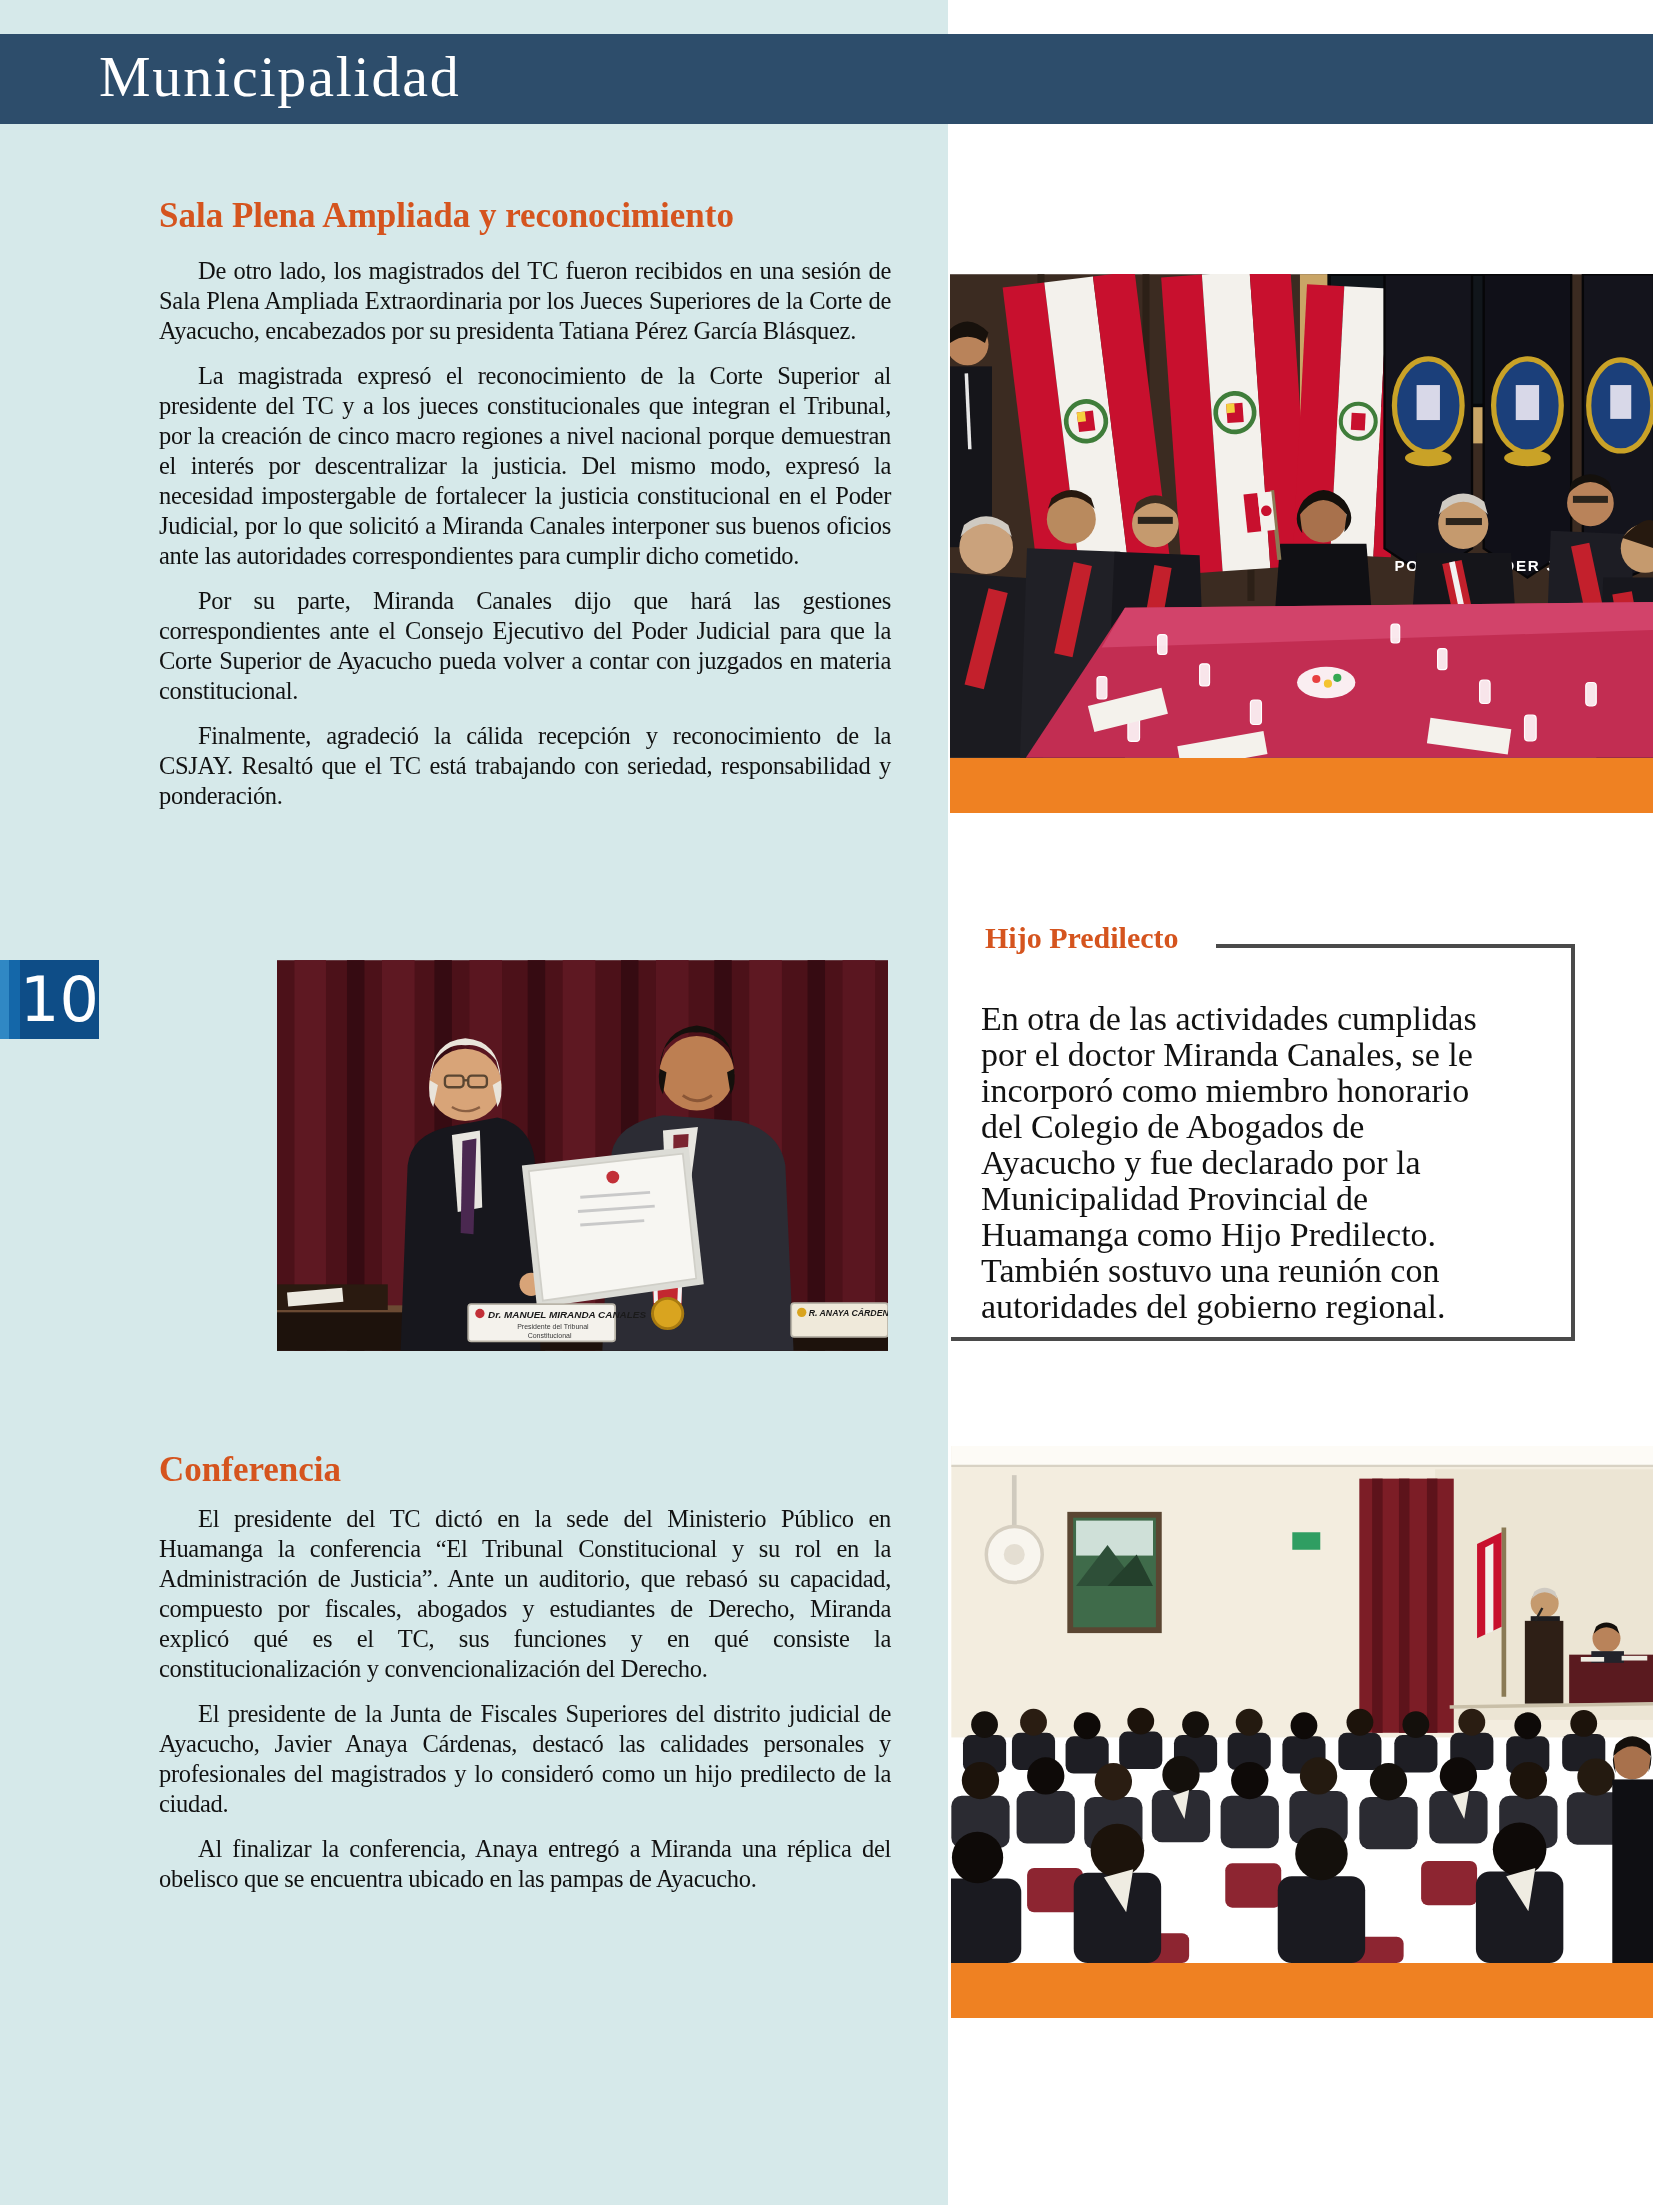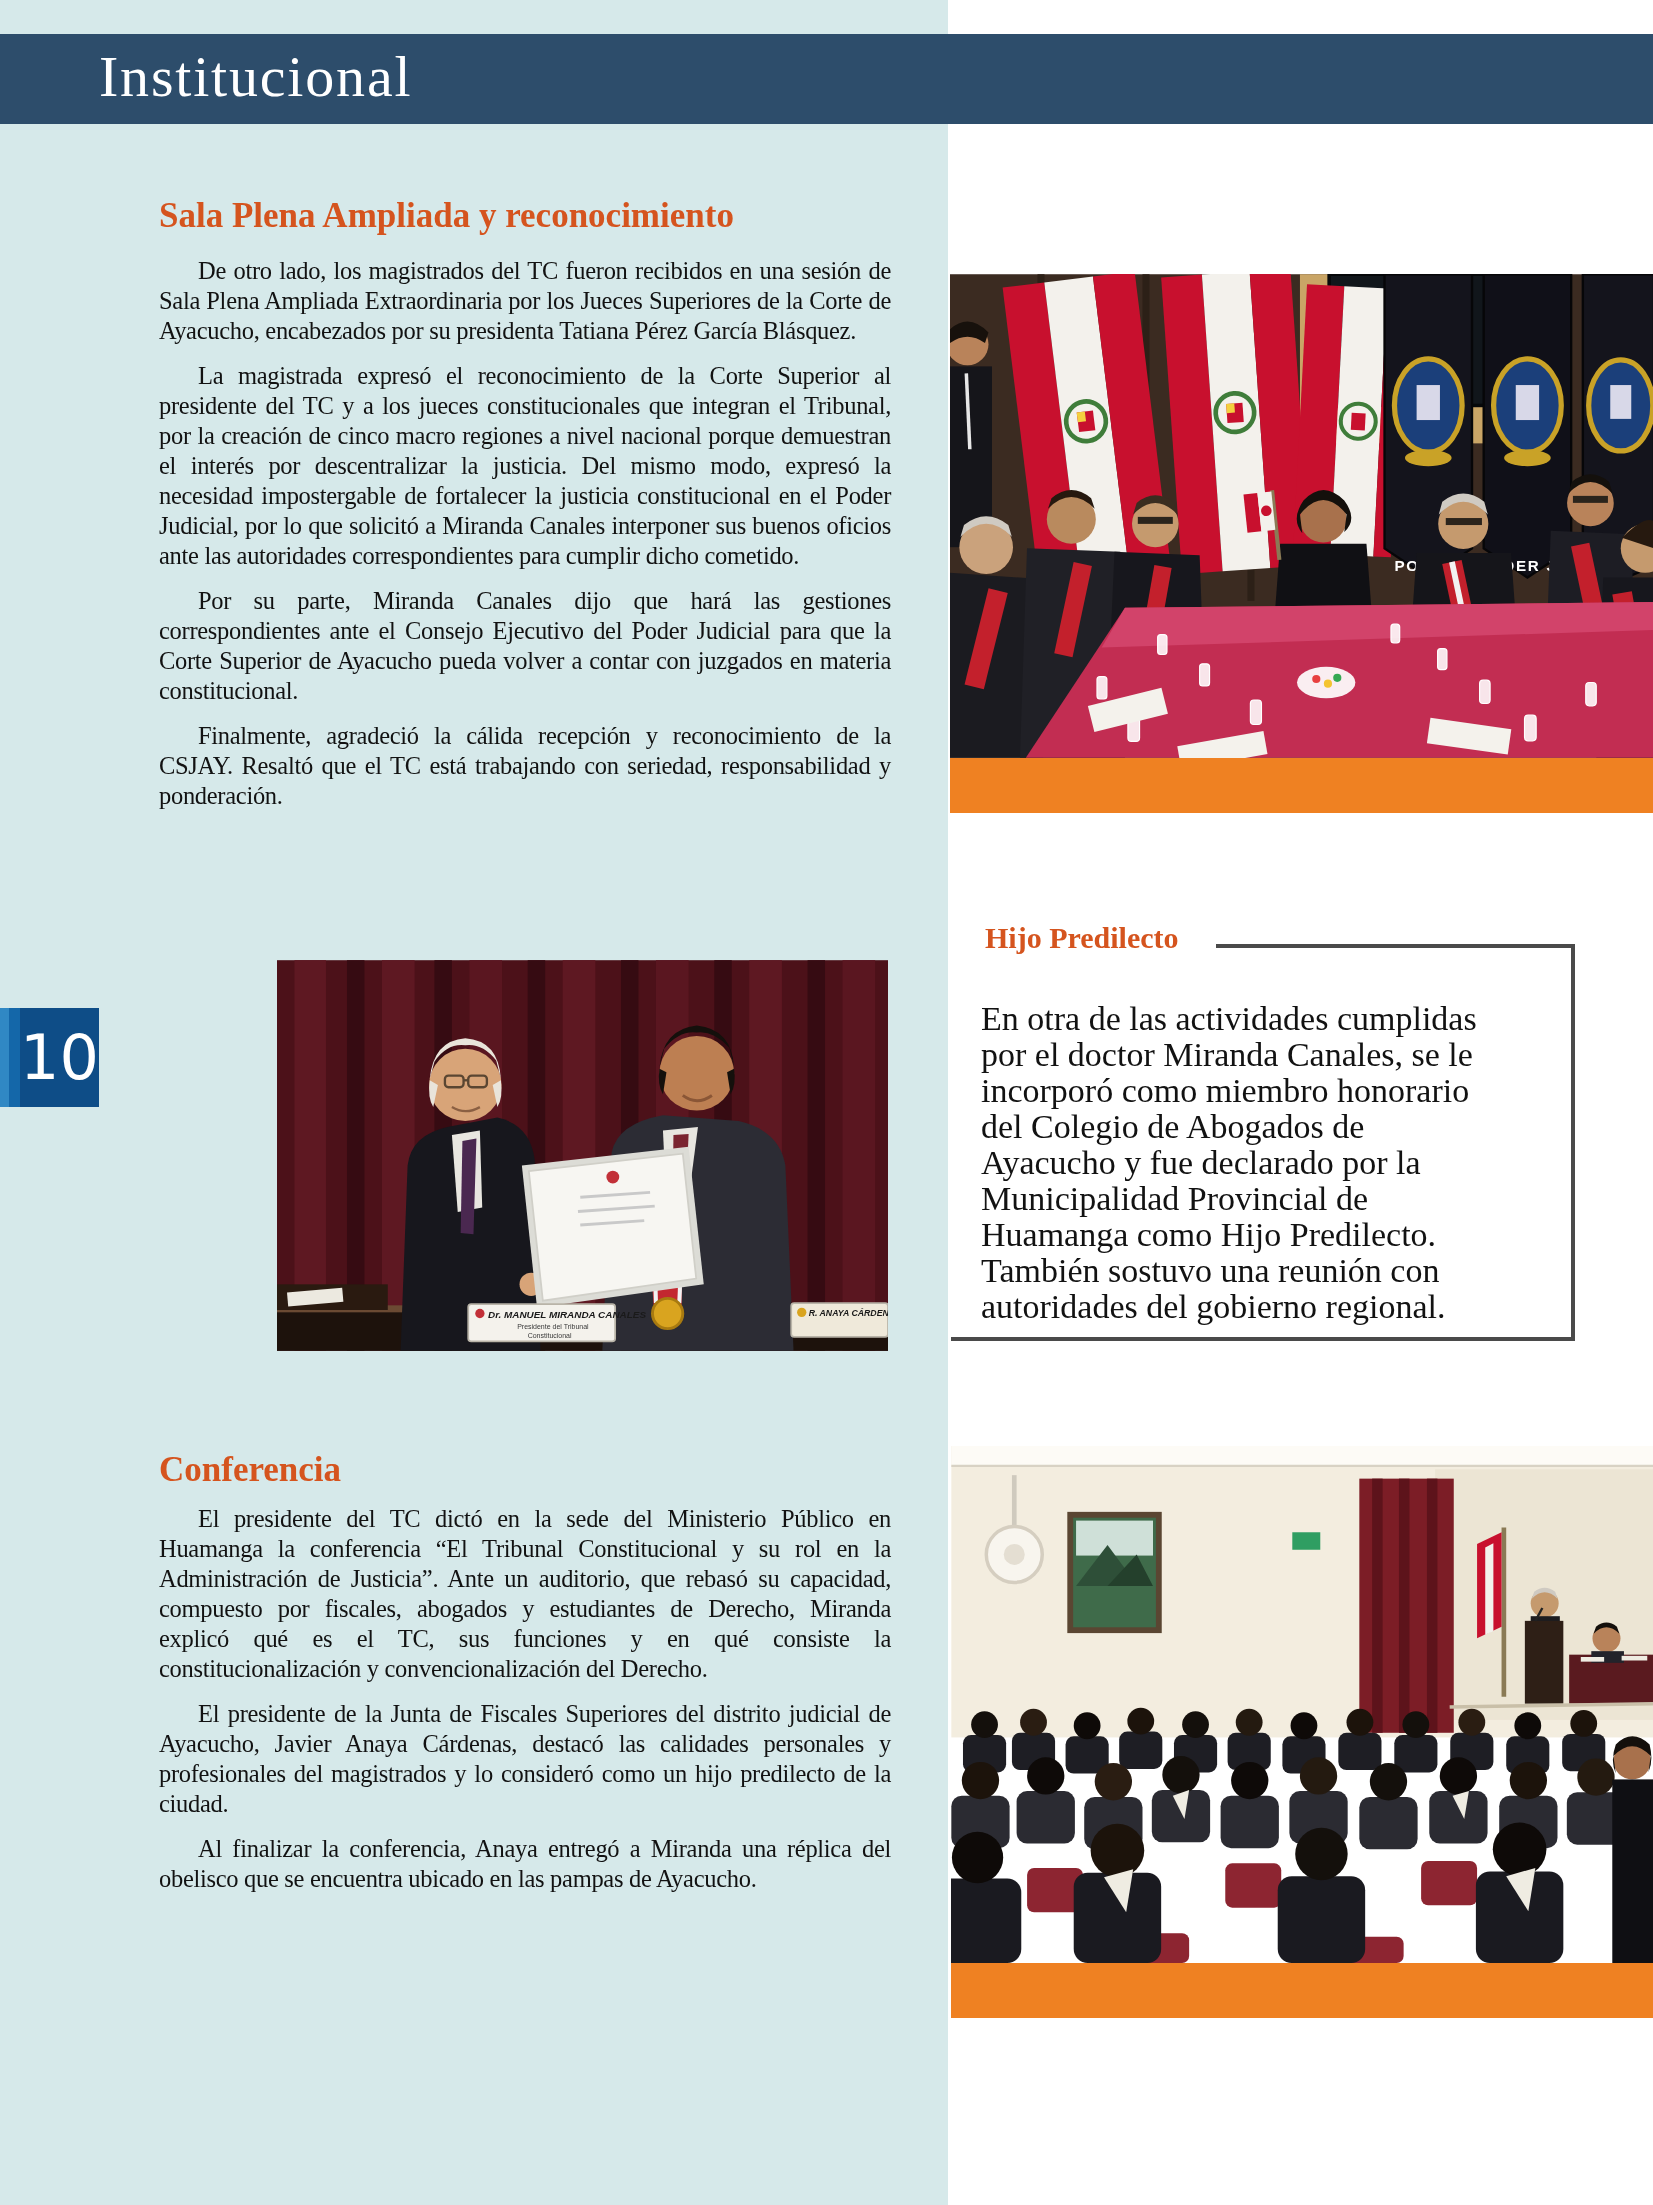--- a/index.html
+++ b/index.html
@@ -2,21 +2,21 @@
 <html style="font-size:9.3px"><head>
 <meta charset="utf-8">
 <style>
   html,body{margin:0;padding:0;background:#888;}
   .page{position:relative;width:1654px;height:2205px;background:#ffffff;overflow:hidden;
         font-family:"Liberation Serif",serif;}
   .teal-col{position:absolute;left:0;top:0;width:948px;height:2205px;background:#d6e9ea;}
   .header-bar{position:absolute;left:0;top:34px;width:1654px;height:90px;background:#2d4d6b;}
   .header-title{position:absolute;left:99px;top:0;height:90px;line-height:86px;color:#ffffff;
         font-size:58px;letter-spacing:1.8px;font-family:"Liberation Serif",serif;}
-  .page-tab{position:absolute;left:0;top:1008px;width:99px;height:99px;display:flex;}
+  .page-tab{position:absolute;left:0;top:960px;width:99px;height:79px;display:flex;}
   .tab-stripe-light{width:16.3px;background:#3088C4;}
   .tab-stripe-mid{width:20px;background:#1467A9;}
   .tab-number{flex:1;background:#0E4D87;color:#fff;font-family:"DejaVu Sans",sans-serif;
         font-size:62px;display:flex;align-items:center;justify-content:center;}
   .section-heading{position:absolute;color:#d5541e;font-weight:bold;font-size:35px;
         font-family:"Liberation Serif",serif;white-space:nowrap;}
   #heading-sala{left:159px;top:196px;}
   #heading-conf{left:159px;top:1450px;}
   #heading-hijo{left:985px;top:921px;font-size:30px;}
   .body-col{position:absolute;left:159px;width:748px;font-size:24.5px;line-height:30px;
@@ -40,21 +40,21 @@
   svg{display:block;}
 </style>
 </head>
 <body>
 
 <div class="page">
 
   <div class="teal-col"></div>
 
   <div class="header-bar">
-    <span class="header-title">Institucional</span>
+    <span class="header-title">Municipalidad</span>
   </div>
 
   <div class="page-tab">
     <div class="tab-stripe-light"></div>
     <div class="tab-stripe-mid"></div>
     <div class="tab-number">10</div>
   </div>
 
   <div class="section-heading" id="heading-sala">Sala Plena Ampliada y reconocimiento</div>
 

